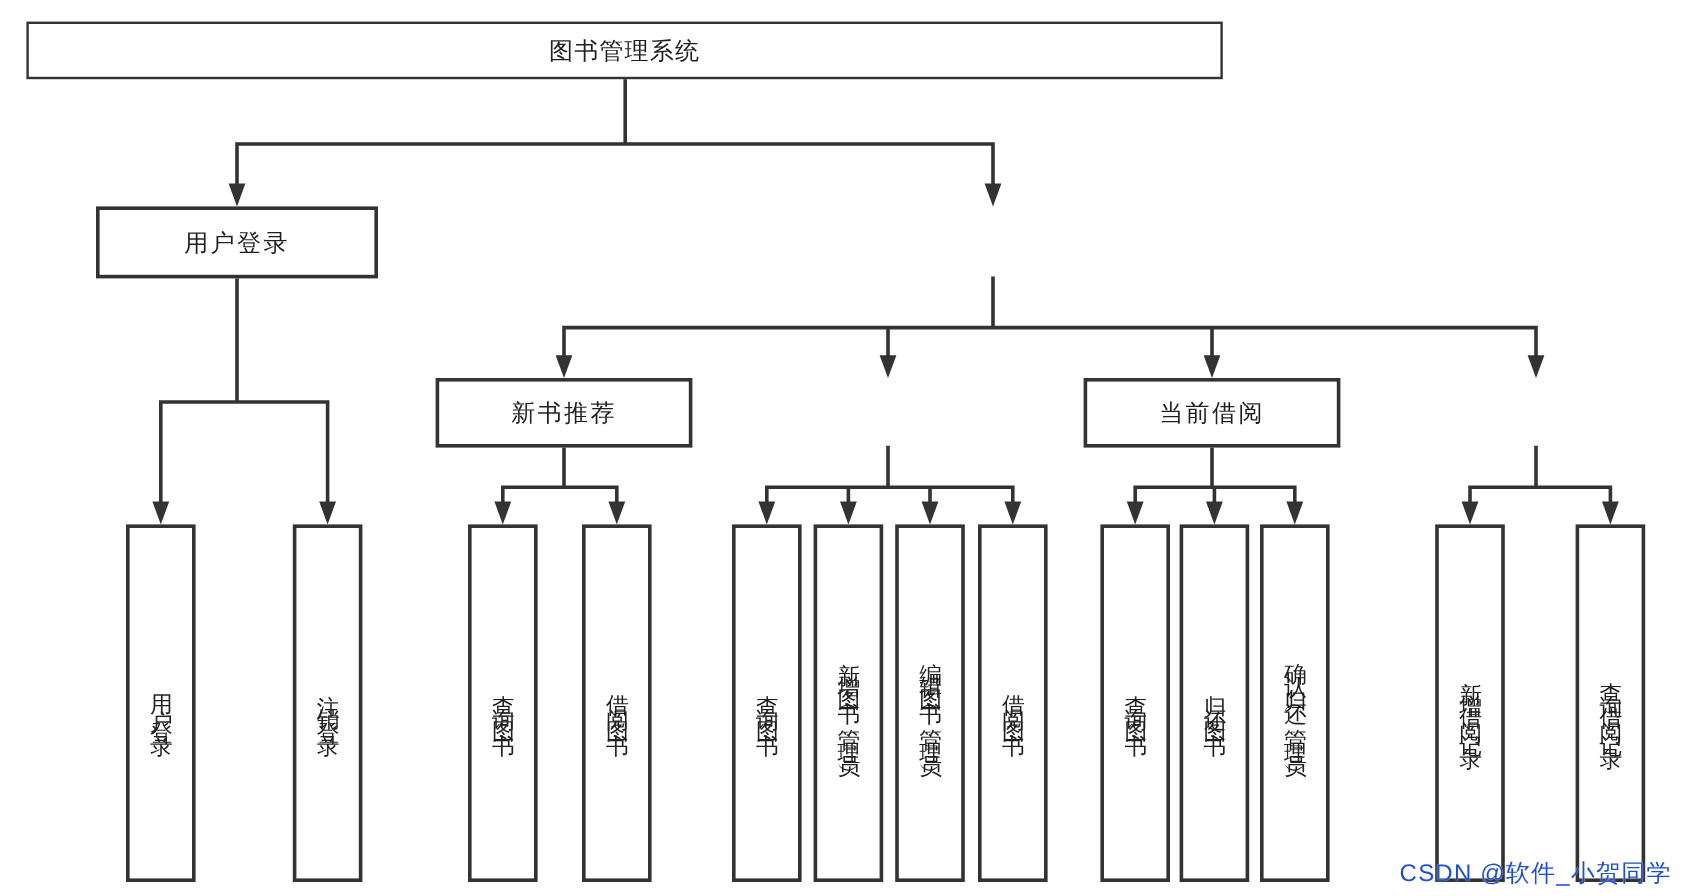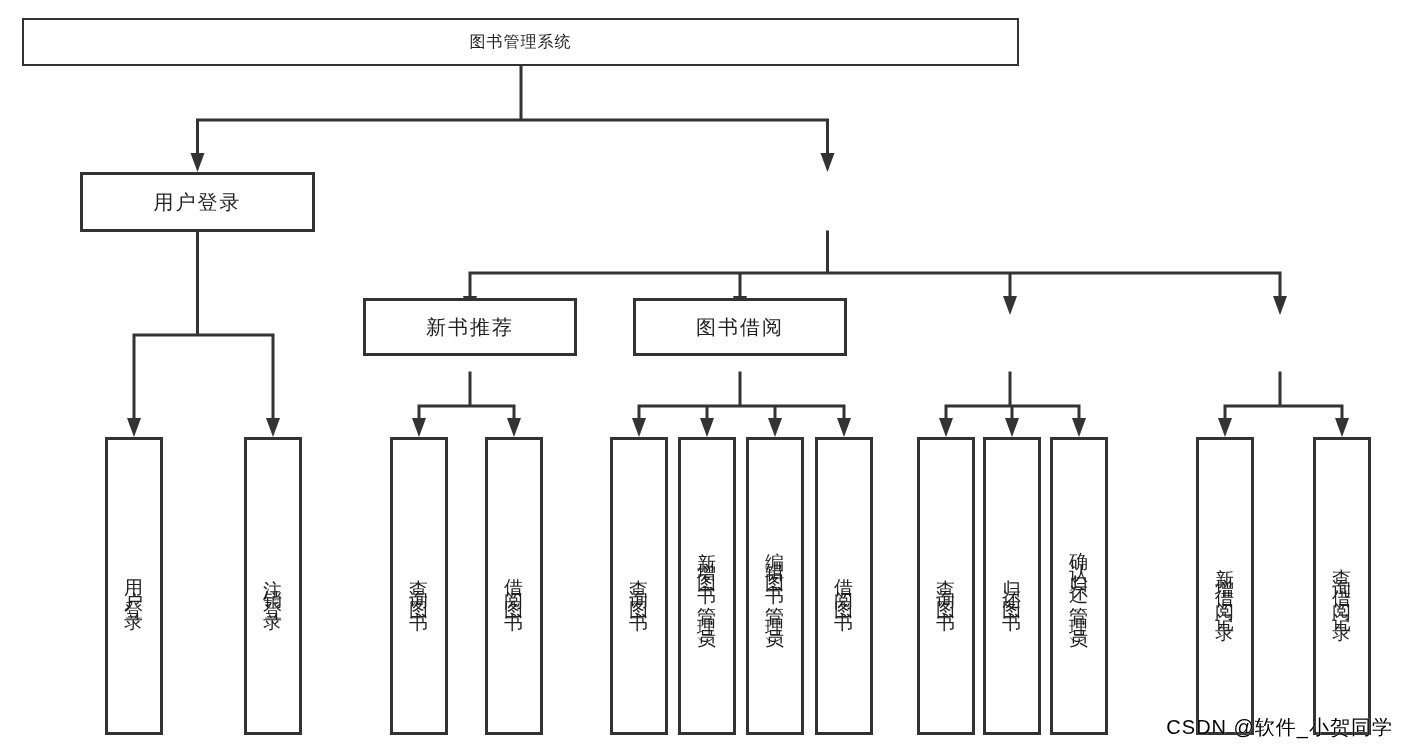--- a/index.html
+++ b/index.html
@@ -7,31 +7,31 @@
     position:relative; width:1405px; height:747px; background:#ffffff;
     font-family:"Liberation Sans", sans-serif; overflow:hidden;
     color:#1f1f1f;
   }
   .connectors { position:absolute; left:0; top:0; width:1405px; height:747px; pointer-events:none; }
   .box {
     position:absolute; box-sizing:border-box; background:#ffffff;
     border:3px solid #333333; display:flex; align-items:center; justify-content:center;
     text-align:center;
   }
-  .root  { left:22px;  top:18px;  width:997px; height:48px; border-width:2px; font-size:16px; letter-spacing:1px; }
+  .root  { left:22px;  top:18px;  width:997px; height:48px; border-width:2px; font-size:20px; letter-spacing:1px; }
   .lvl2  { top:172px; width:235px; height:60px; font-size:20px; letter-spacing:2px; }
-  .lvl3  { top:298px; width:214px; height:58px; font-size:20px; letter-spacing:2px; }
+  .lvl3  { top:315px; width:214px; height:58px; font-size:20px; letter-spacing:2px; }
   .leaf  { top:437px; width:58px;  height:298px; }
   .vtext {
     writing-mode:vertical-rl; text-orientation:mixed;
     font-size:19px; letter-spacing:11px; line-height:1;
   }
   .watermark {
     position:absolute; right:12px; bottom:6px;
-    font-size:20px; color:#000000; letter-spacing:1px;
+    font-size:20px; color:#1d4ed8; letter-spacing:1px;
     text-shadow:0 0 1px #ffffff;
   }
 </style>
 </head>
 <body>
 
 <div class="canvas">
 
   <svg class="connectors" viewBox="0 0 1405 747" xmlns="http://www.w3.org/2000/svg">
     <path fill="none" stroke="#333333" stroke-width="3" stroke-linecap="square" d="M521 66 V120 M197.5 120 H827.5 M197.5 120 V156 M827.5 120 V156
@@ -68,22 +68,22 @@
     <span>图书管理系统</span>
   </div>
 
   <div class="box lvl2" style="left:80px">
     <span>用户登录</span>
   </div>
 
   <div class="box lvl3" style="left:363px">
     <span>新书推荐</span>
   </div>
-  <div class="box lvl3" style="left:633px">
-    <span>图书借阅</span>
+  <div class="box lvl3" style="left:903px">
+    <span>当前借阅</span>
   </div>
 
   <div class="box leaf" style="left:105px">
     <span class="vtext">用户登录</span>
   </div>
   <div class="box leaf" style="left:244px">
     <span class="vtext">注销登录</span>
   </div>
 
   <div class="box leaf" style="left:390px">

